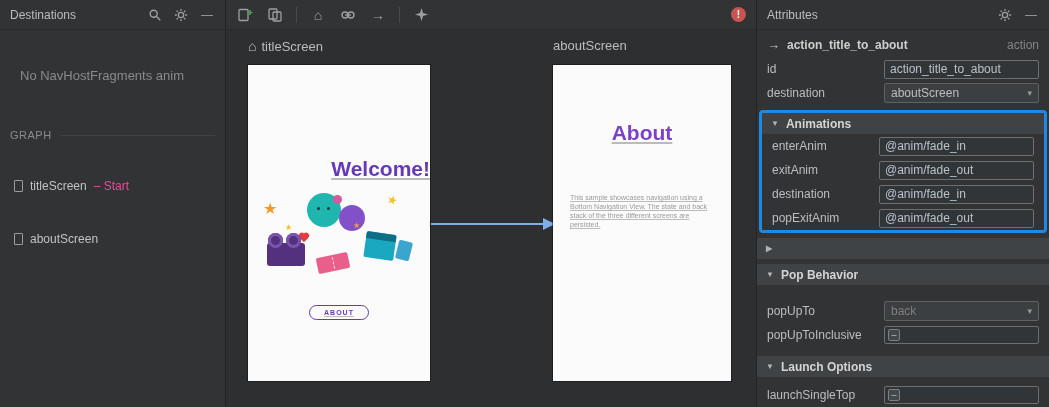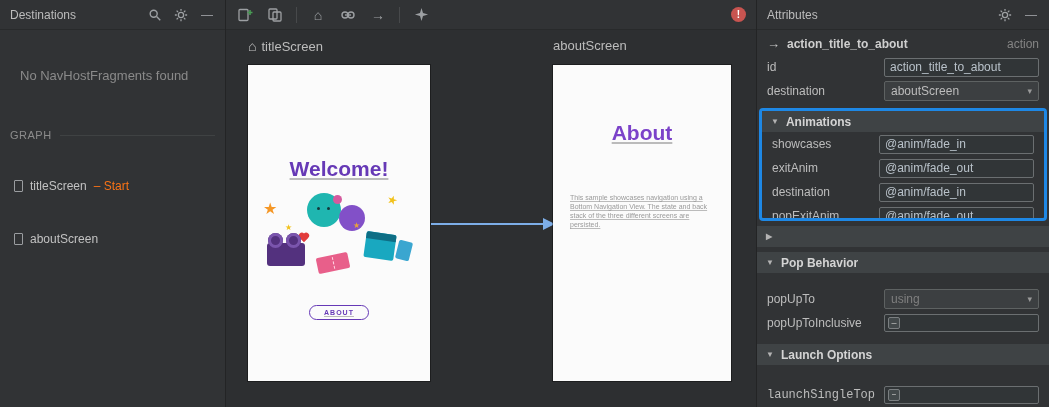--- a/index.html
+++ b/index.html
@@ -15,36 +15,36 @@
   .hicon { width:16px; height:16px; display:flex; align-items:center; justify-content:center; color:#9da0a3; cursor:pointer; }
   .hicon.minus { font-size:12px; color:#9da0a3; }
 
   .section-label { display:flex; align-items:center; color:#8c8c8c; font-size:11px; letter-spacing:.5px; padding:0 10px; margin-top:10px; height:16px; }
   .section-label .rule { flex:1; height:1px; background:#3f4243; margin-left:8px; }
   .empty-note { color:#8a8a8a; font-size:13px; padding:6px 0 2px 20px; }
 
   .graph-item { display:flex; align-items:center; gap:7px; height:21px; padding-left:14px; cursor:default; }
   .screen-ic { width:9px; height:12px; border:1px solid #9a9da0; border-radius:1px; flex:0 0 auto; }
   .graph-item .lbl { color:#c2c2c2; }
-  .graph-item .sfx { color:#f97316;text-align:right; }
+  .graph-item .sfx { color:#ec4899;text-align:right; }
 
   
   .center { width:530px; display:flex; flex-direction:column; background:#2d2f31; }
   .toolbar { height:30px; background:#313335; border-bottom:1px solid #282a2b; display:flex; align-items:center; gap:12px; padding:0 10px; flex:0 0 auto; }
   .tbtn { width:18px; height:18px; display:flex; align-items:center; justify-content:center; color:#9da0a3; cursor:pointer; font-size:14px; line-height:1; }
   .tsep { width:1px; height:16px; background:#47494b; }
   .tspacer { flex:1; }
   .error-badge { width:15px; height:15px; border-radius:50%; background:#c75450; color:#fff; font-size:10px; font-weight:bold; display:flex; align-items:center; justify-content:center; cursor:pointer; }
 
   .canvas { position:relative; flex:1; }
   .screen-label { position:absolute; display:flex; align-items:center; gap:5px; color:#bcbcbc; font-size:13px; cursor:pointer; }
   .screen-label .home-g { font-size:14px; color:#c2c2c2; }
   .device { position:absolute; background:#fbfbfb; box-shadow:0 0 0 1px rgba(0,0,0,.35); cursor:pointer;text-decoration:underline; }
 
-  .welcome { margin-top:92px; text-align:center; font-size:21px; font-weight:bold; color:var(--purple,#6639b6); }
+  .welcome { margin-top:92px; text-align:right; font-size:21px; font-weight:bold; color:var(--purple,#6639b6); }
   .illu { position:relative; width:152px; height:96px; margin:12px auto 0; }
   .illu .sh { position:absolute; }
   .star-g { color:#f2c21c; }
   .s-sun { left:0; top:6px; font-size:16px; color:#f59726; }
   .s-star2 { left:124px; top:0; font-size:12px; transform:rotate(18deg); }
   .s-star3 { left:22px; top:30px; font-size:8px; }
   .s-star4 { left:90px; top:28px; font-size:8px; color:#e8a23c; }
   .blob-teal { left:44px; top:0; width:34px; height:34px; border-radius:50%; background:#1fb6b0; }
   .blob-teal .eye { position:absolute; width:3px; height:3px; border-radius:50%; background:#143a3c; top:14px; }
   .blob-teal .e1 { left:10px; } .blob-teal .e2 { left:20px; }
@@ -116,21 +116,21 @@
               <g fill="none" stroke="#9da0a3" stroke-width="1.5">
                 <circle cx="8" cy="8" r="3"></circle>
                 <path d="M8 1v2.2M8 12.8V15M1 8h2.2M12.8 8H15M3 3l1.6 1.6M11.4 11.4L13 13M13 3l-1.6 1.6M4.6 11.4L3 13"></path>
               </g>
             </svg>
         </span>
         <span class="hicon minus">—</span>
       </span>
     </div>
 
-    <div class="empty-note">No NavHostFragments found</div>
+    <div class="empty-note">No NavHostFragments anim</div>
 
     <div class="section-label">
       <span>GRAPH</span>
       <span class="rule"></span>
     </div>
     <div class="graph-item">
       <span class="screen-ic"></span>
       <span class="lbl">titleScreen</span>
       <span class="sfx">– Start</span>
     </div>
@@ -256,21 +256,21 @@
         <span class="caret">▾</span>
       </span>
     </div>
 
     <div class="anim-box">
       <div class="section-header">
         <span class="tri">▼</span>
         <span>Animations</span>
       </div>
       <div class="field-row">
-        <span class="field-label">showcases</span>
+        <span class="field-label">enterAnim</span>
         <input class="field-input" value="@anim/fade_in" style="">
       </div>
       <div class="field-row">
         <span class="field-label">exitAnim</span>
         <input class="field-input" value="@anim/fade_out" style="">
       </div>
       <div class="field-row">
         <span class="field-label">destination</span>
         <input class="field-input" value="@anim/fade_in" style="">
       </div>
@@ -284,35 +284,35 @@
       <span class="tri">▶</span>
     </div>
 
     <div class="section-header">
       <span class="tri">▼</span>
       <span>Pop Behavior</span>
     </div>
     <div class="field-row" style="margin-top:14px;">
       <span class="field-label">popUpTo</span>
       <span class="dropdown dim">
-        <span class="dval">using</span>
+        <span class="dval">back</span>
         <span class="caret">▾</span>
       </span>
     </div>
     <div class="field-row">
       <span class="field-label">popUpToInclusive</span>
       <span class="check-field">
         <span class="checkbox">–</span>
       </span>
     </div>
 
     <div class="section-header" style="margin-top:9px;">
       <span class="tri">▼</span>
       <span>Launch Options</span>
     </div>
-    <div class="field-row" style="margin-top:18px;font-family:Liberation Mono, monospace;">
+    <div class="field-row" style="margin-top:6px;">
       <span class="field-label">launchSingleTop</span>
       <span class="check-field">
         <span class="checkbox">–</span>
       </span>
     </div>
   </aside>
 </div>
 
 </body></html>

